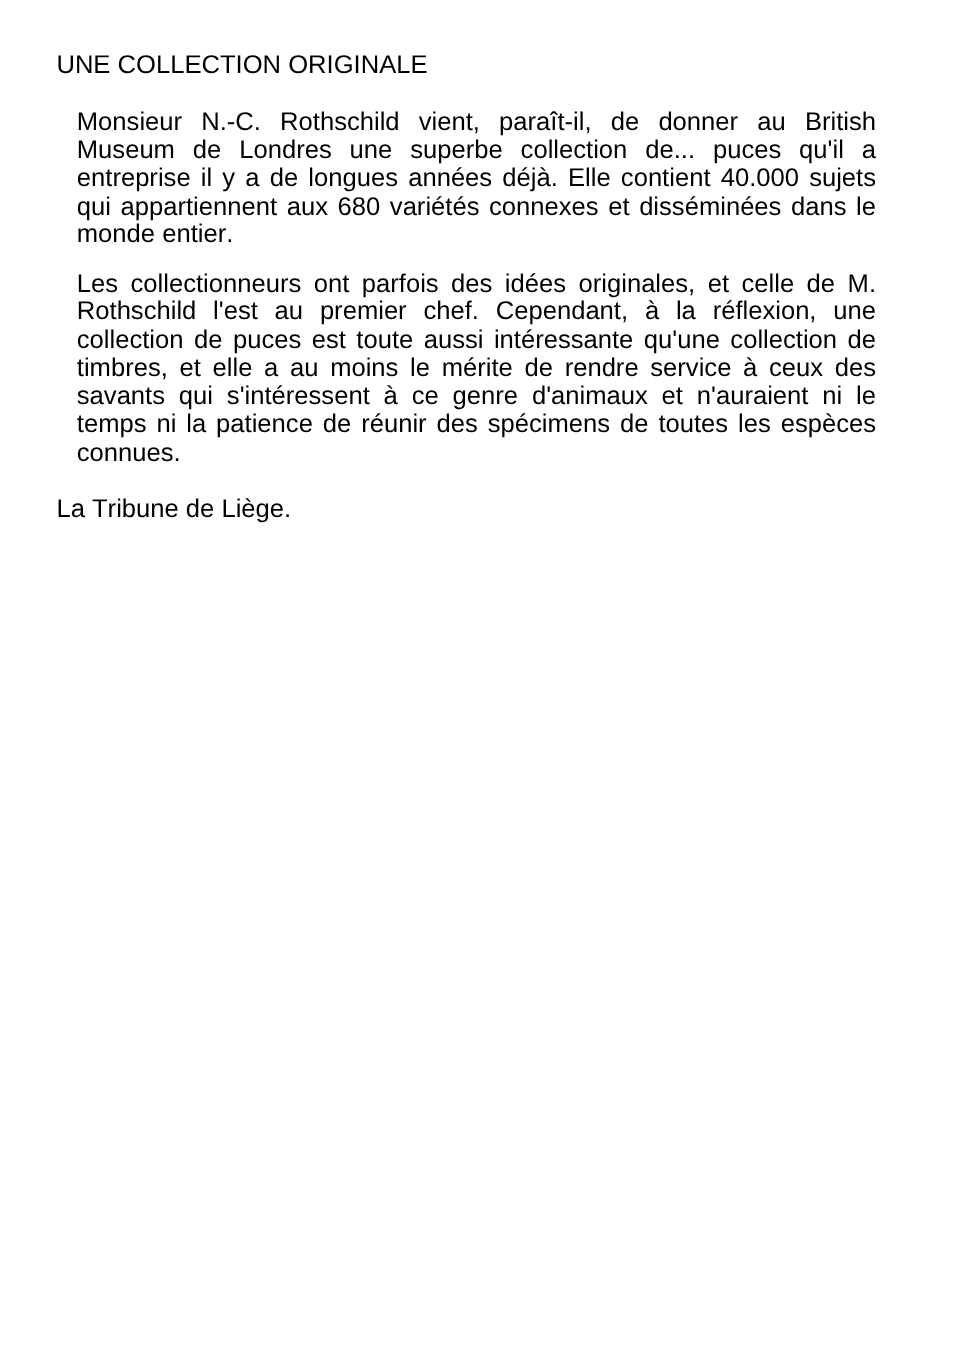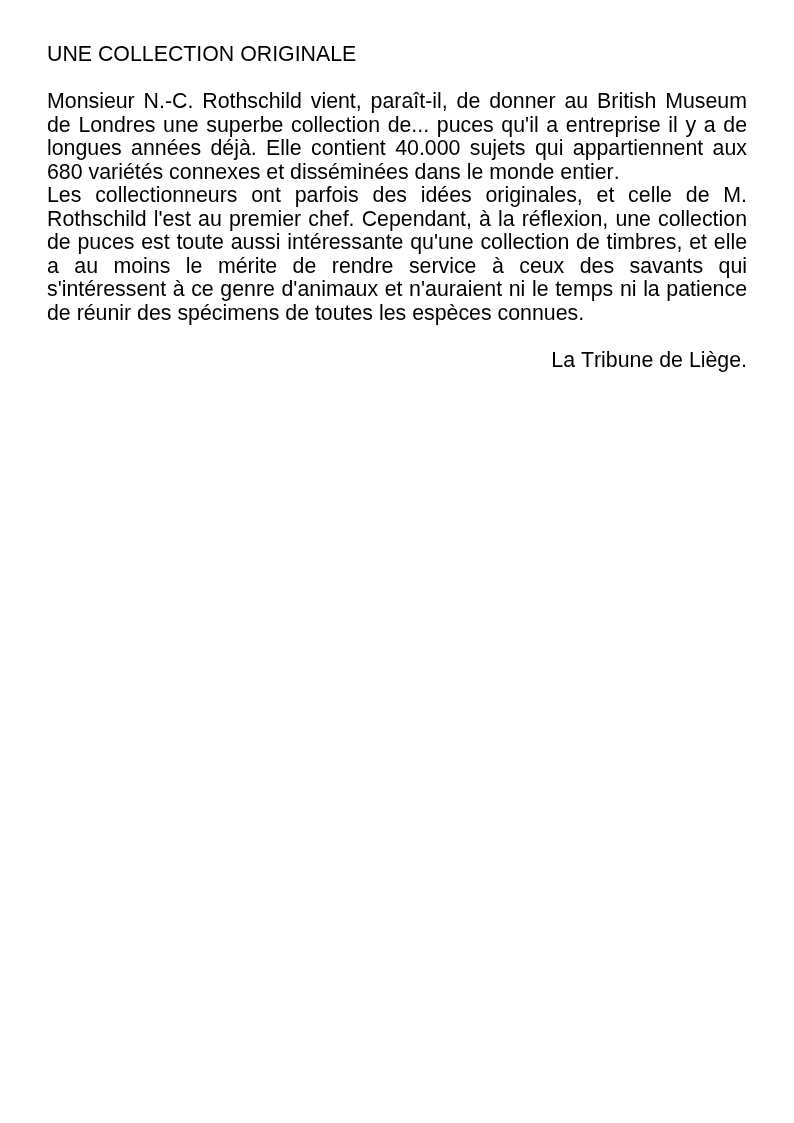--- a/index.html
+++ b/index.html
@@ -22,29 +22,29 @@
     font-kerning: none;
   }
   .doc-title {
     margin: 0 0 23.5px 0;
     font-size: 21.33px;
     font-weight: normal;
     line-height: 23.5px;
     white-space: nowrap;
   }
   p.body-paragraph {
-    margin: 0;
+    margin: 17px;
     text-align: justify;
     hyphens: none;
     -webkit-hyphens: none;
     word-spacing: normal;
   }
   p.attribution-line {
     margin: 23.5px 0 0 0;
-    text-align: right;
+    text-align: left;
   }
 </style>
 </head>
 <body>
 
 <div class="page">
   <h1 class="doc-title">UNE COLLECTION ORIGINALE</h1>
 
   <p class="body-paragraph">Monsieur N.-C. Rothschild vient, paraît-il, de donner au British Museum de Londres une superbe collection de... puces qu'il a entreprise il y a de longues années déjà. Elle contient 40.000 sujets qui appartiennent aux 680 variétés connexes et disséminées dans le monde entier.</p>
 

